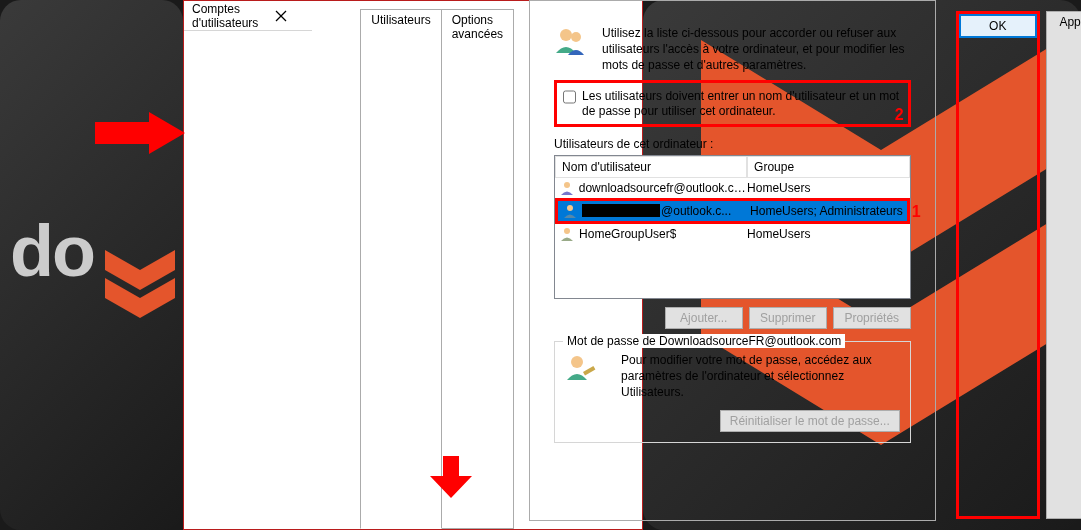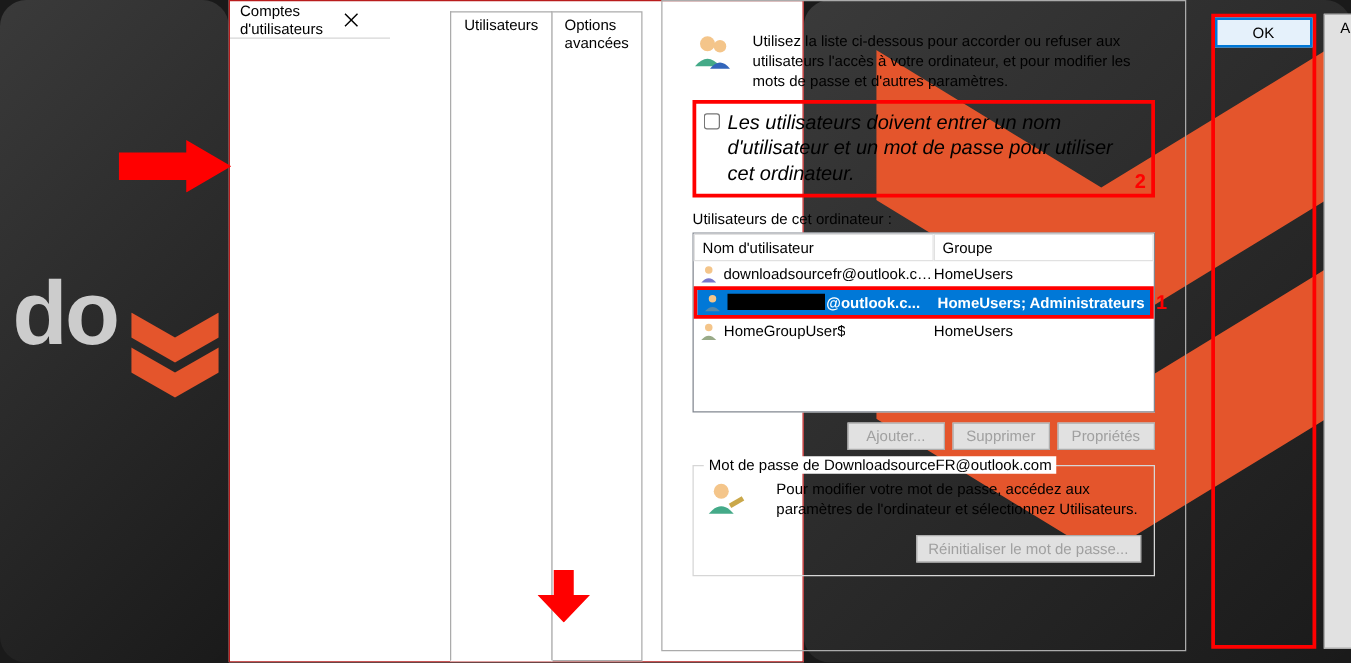--- a/index.html
+++ b/index.html
@@ -100,21 +100,21 @@
   .checkbox-area {
     border: 3px solid #ff0000;
     padding: 6px 6px 4px 6px;
     position: relative;
     display: flex;
     align-items: flex-start;
   }
   .checkbox-area input[type=checkbox] {
     width: 14px; height: 14px; margin-right: 6px; margin-top: 1px;
   }
-  .checkbox-area .label { font-size: 16px; line-height: 1.3; font-style: italic; }
+  .checkbox-area .label { font-size: 12px; line-height: 1.3; }
   .callout-num {
     position: absolute;
     color: #ff0000;
     font-weight: bold;
     font-size: 16px;
   }
   .list-title { margin: 10px 0 4px 0; font-size: 12px; }
   .user-table {
     border: 1px solid #828790;
     height: 144px;
@@ -137,22 +137,21 @@
   }
   .user-table .row .uicon {
     width: 16px; height: 16px; margin-right: 4px; display: inline-block;
   }
   .user-table .row .c1 { width: 188px; display: flex; align-items: center; overflow: hidden; white-space: nowrap; text-overflow: ellipsis; }
   .user-table .row .c1 span { overflow: hidden; text-overflow: ellipsis; }
   .user-table .row .c2 { flex: 1; overflow: hidden; white-space: nowrap; text-overflow: ellipsis;}
   .row-sel-wrap { border: 3px solid #ff0000; position: relative; }
   .row-sel {
     background: #0078d7;
-    color: #ffffff;
-    font-weight: bold;
+    color: #000000;
   }
   .redact {
     display: inline-block;
     background: #000;
     height: 13px;
     width: 78px;
     vertical-align: middle;
     margin-right: 1px;
   }
   .btn-row {

